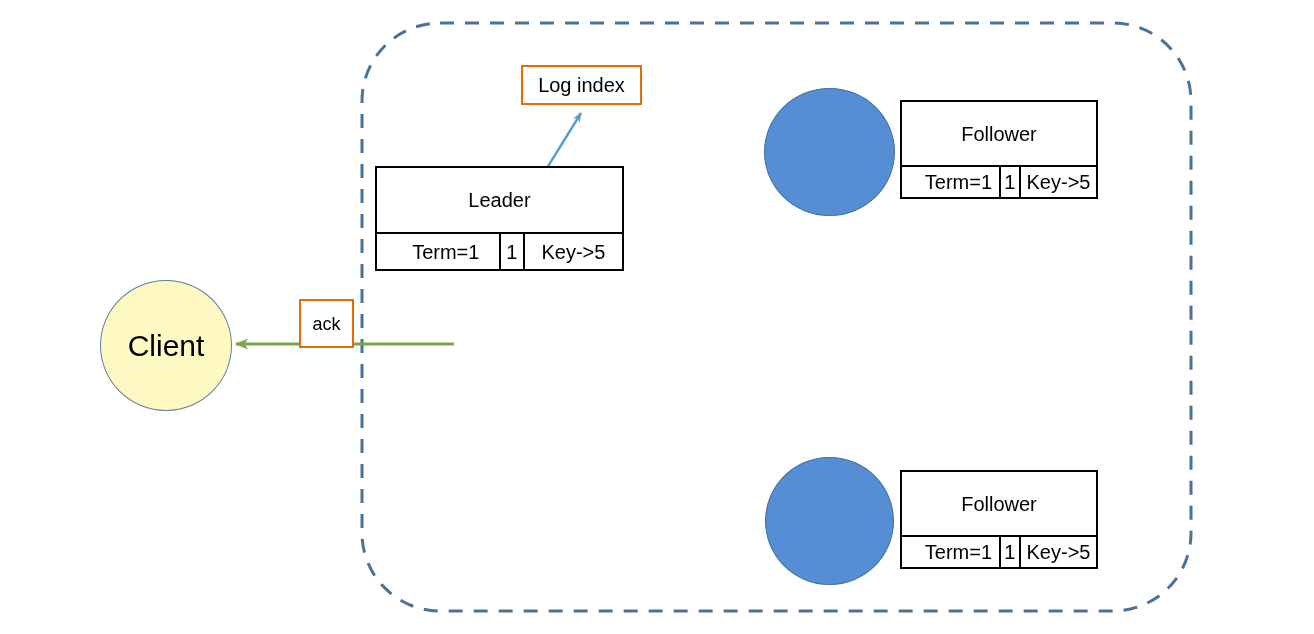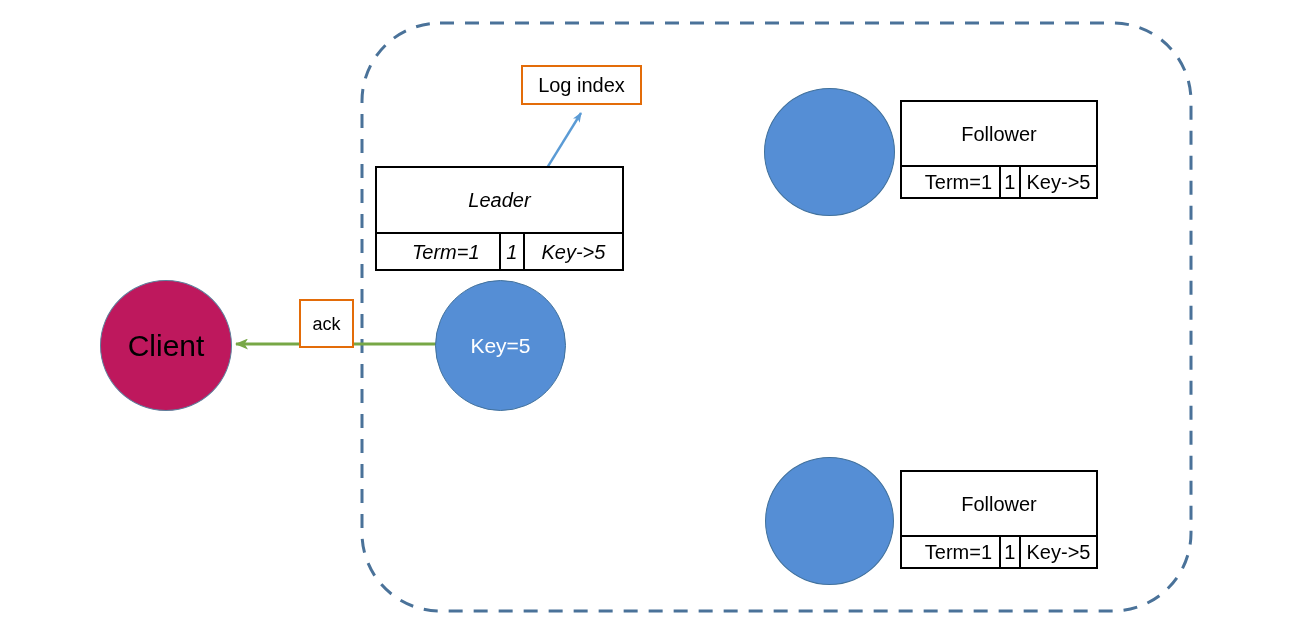--- a/index.html
+++ b/index.html
@@ -63,21 +63,21 @@
     font-size: 20px;
     color: #000000;
     border-right: 2px solid #000000;
     line-height: 1;
   }
   .node-table .log-cell:last-child {
     border-right: none;
   }
 
   
-  #leader-table { left: 375px; top: 166px; width: 249px; height: 105px; font-style: italic; }
+  #leader-table { left: 375px; top: 166px; width: 249px; height: 105px; }
   #leader-table .role-row { height: 60px; }
   #leader-table .log-row { height: 35px; }
   #leader-table .cell-term  { width: 115px; }
   #leader-table .cell-index { width: 26px; }
   #leader-table .cell-entry { width: 104px; }
 
   
   .follower-table { width: 198px; height: 99px; }
   .follower-table .role-row { height: 65px; }
   .follower-table .log-row { height: 30px; }
@@ -94,21 +94,21 @@
     border-radius: 50%;
     display: flex;
     align-items: center;
     justify-content: center;
   }
   .circle-blue {
     background: #558ed5;
     border: 1px solid #41719c;
   }
   .circle-green {
-    background: #be185d;
+    background: #fef9c3;
     border: 1px solid #5f7f9c;
     text-align: center;
   }
   .circle-label-white {
     color: #ffffff;
     font-size: 21px;
     line-height: 1;
   }
   .circle-label-black {
     color: #000000;
@@ -161,23 +161,20 @@
     <div class="role-row">
       <span class="role-label">Leader</span>
     </div>
     <div class="log-row">
       <div class="log-cell cell-term">Term=1</div>
       <div class="log-cell cell-index">1</div>
       <div class="log-cell cell-entry">Key-&gt;5</div>
     </div>
   </div>
 
-  <div class="node-circle circle-blue" id="leader-circle">
-    <span class="circle-label-white">Key=5</span>
-  </div>
 
   <div class="node-circle circle-blue" id="follower-circle-1"></div>
 
   <div class="node-table follower-table" id="follower-table-1">
     <div class="role-row">
       <span class="role-label">Follower</span>
     </div>
     <div class="log-row">
       <div class="log-cell cell-term">Term=1</div>
       <div class="log-cell cell-index">1</div>

